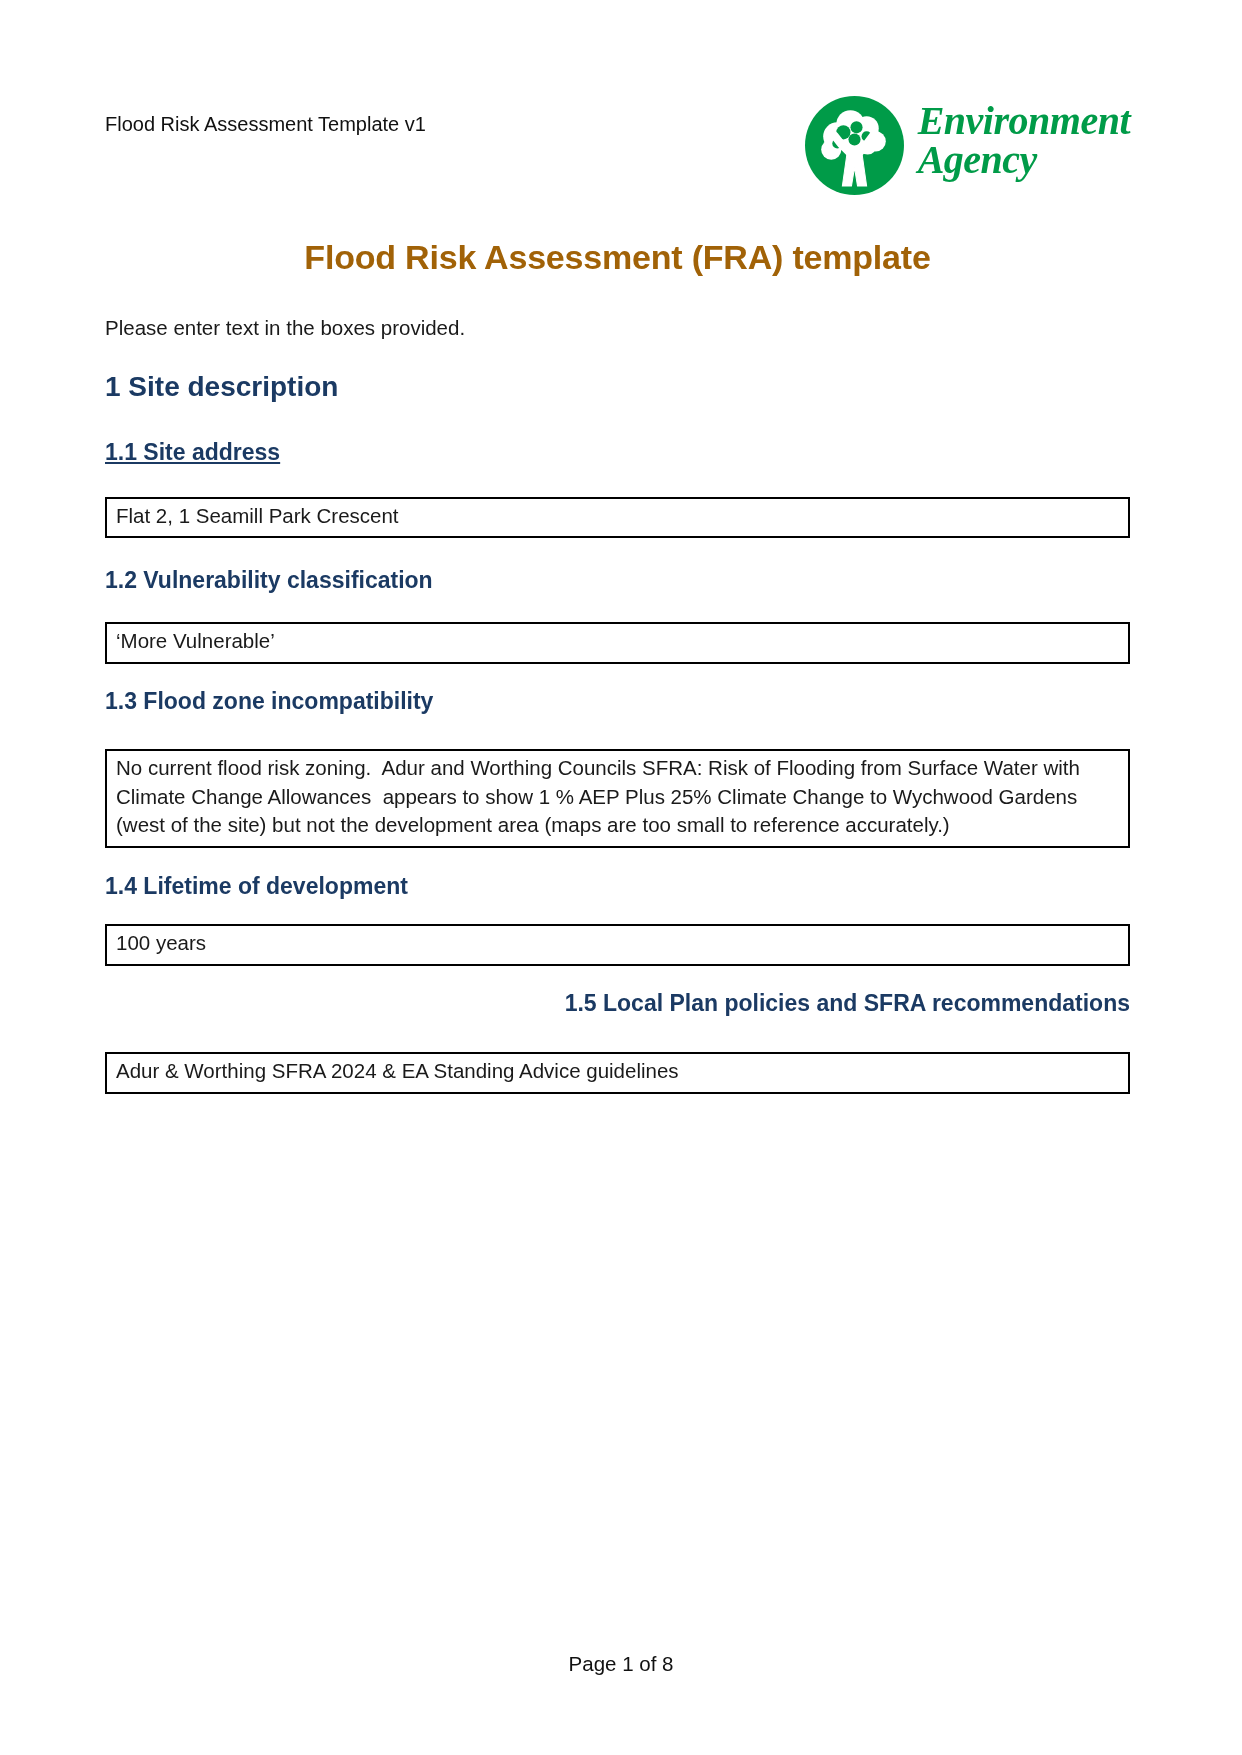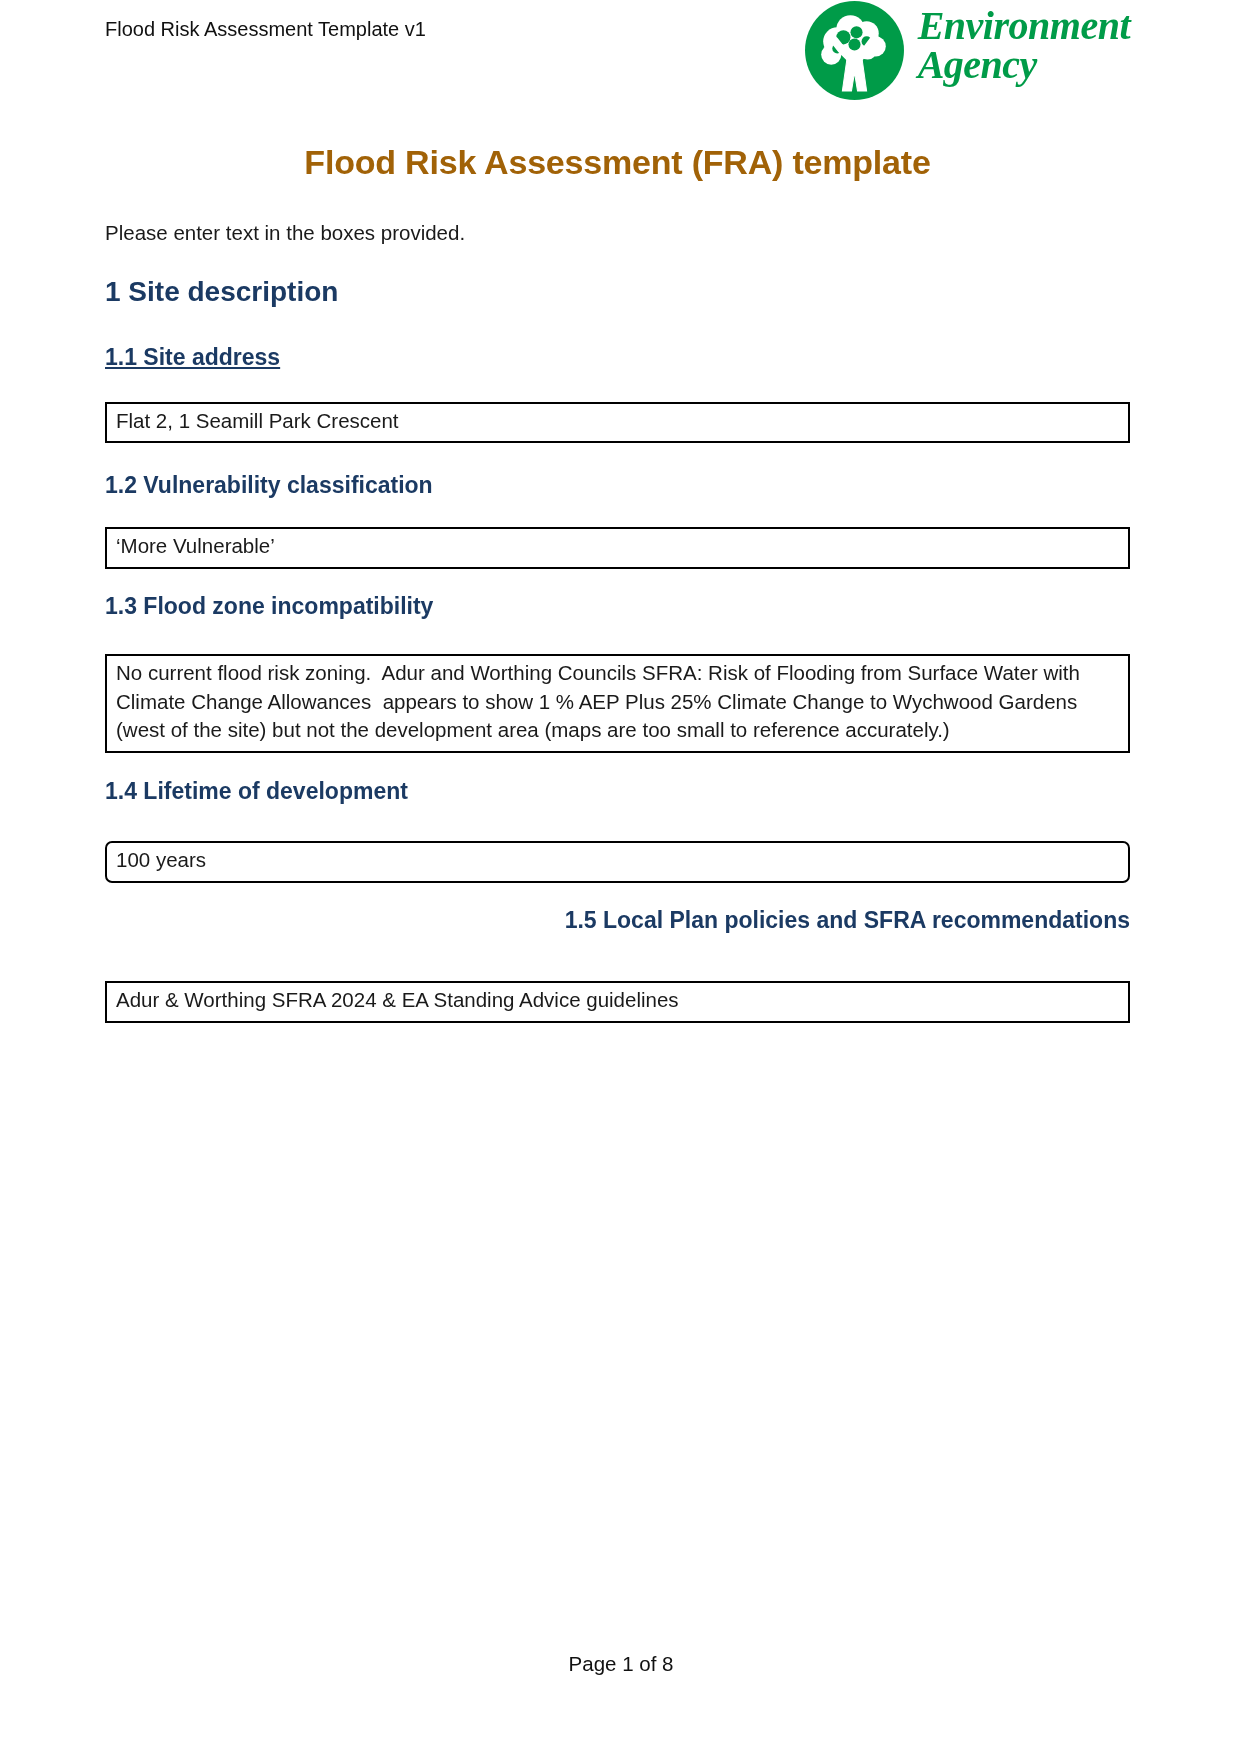--- a/index.html
+++ b/index.html
@@ -9,21 +9,21 @@
     width:1242px; height:1755px;
     background:#ffffff;
     font-family:"Liberation Sans", sans-serif;
     color:#1a1a1a;
     overflow:hidden;
   }
   .content { padding:0 112px 0 105px; }
 
   .doc-header {
     display:flex; justify-content:space-between; align-items:flex-start;
-    height:105px;
+    margin-top:95px; height:105px;
   }
   .header-label { font-size:20px; margin-top:18px; color:#111; }
 
   .logo { display:flex; gap:13px; align-items:flex-start; }
   .logo-icon { width:101px; height:101px; flex:0 0 auto; }
   .wordmark {
     font-family:"Liberation Serif", serif;
     font-weight:bold;
     font-size:40px; line-height:0.98;
     color:#009B48;
@@ -119,21 +119,21 @@
     <div class="h-sub" style="margin-top:36px;text-decoration:underline;">1.1 Site address</div>
     <div class="field-box" style="margin-top:31px;">Flat 2, 1 Seamill Park Crescent</div>
 
     <div class="h-sub" style="margin-top:29px;">1.2 Vulnerability classification</div>
     <div class="field-box" style="margin-top:28px;">‘More Vulnerable’</div>
 
     <div class="h-sub" style="margin-top:24px;">1.3 Flood zone incompatibility</div>
     <div class="field-box" style="margin-top:34px;">No current flood risk zoning.  Adur and Worthing Councils SFRA: Risk of Flooding from Surface Water with Climate Change Allowances  appears to show 1 % AEP Plus 25% Climate Change to Wychwood Gardens (west of the site) but not the development area (maps are too small to reference accurately.)</div>
 
     <div class="h-sub" style="margin-top:25px;">1.4 Lifetime of development</div>
-    <div class="field-box" style="margin-top:36px;border-radius:7px;">100 years</div>
+    <div class="field-box" style="margin-top:24px;">100 years</div>
 
     <div class="h-sub" style="margin-top:24px;text-align:right;">1.5 Local Plan policies and SFRA recommendations</div>
-    <div class="field-box" style="margin-top:47px;">Adur &amp; Worthing SFRA 2024 &amp; EA Standing Advice guidelines</div>
+    <div class="field-box" style="margin-top:35px;">Adur &amp; Worthing SFRA 2024 &amp; EA Standing Advice guidelines</div>
 
   </div>
 
   <div class="footer">Page 1 of 8</div>
 </div>
 
 </body></html>

